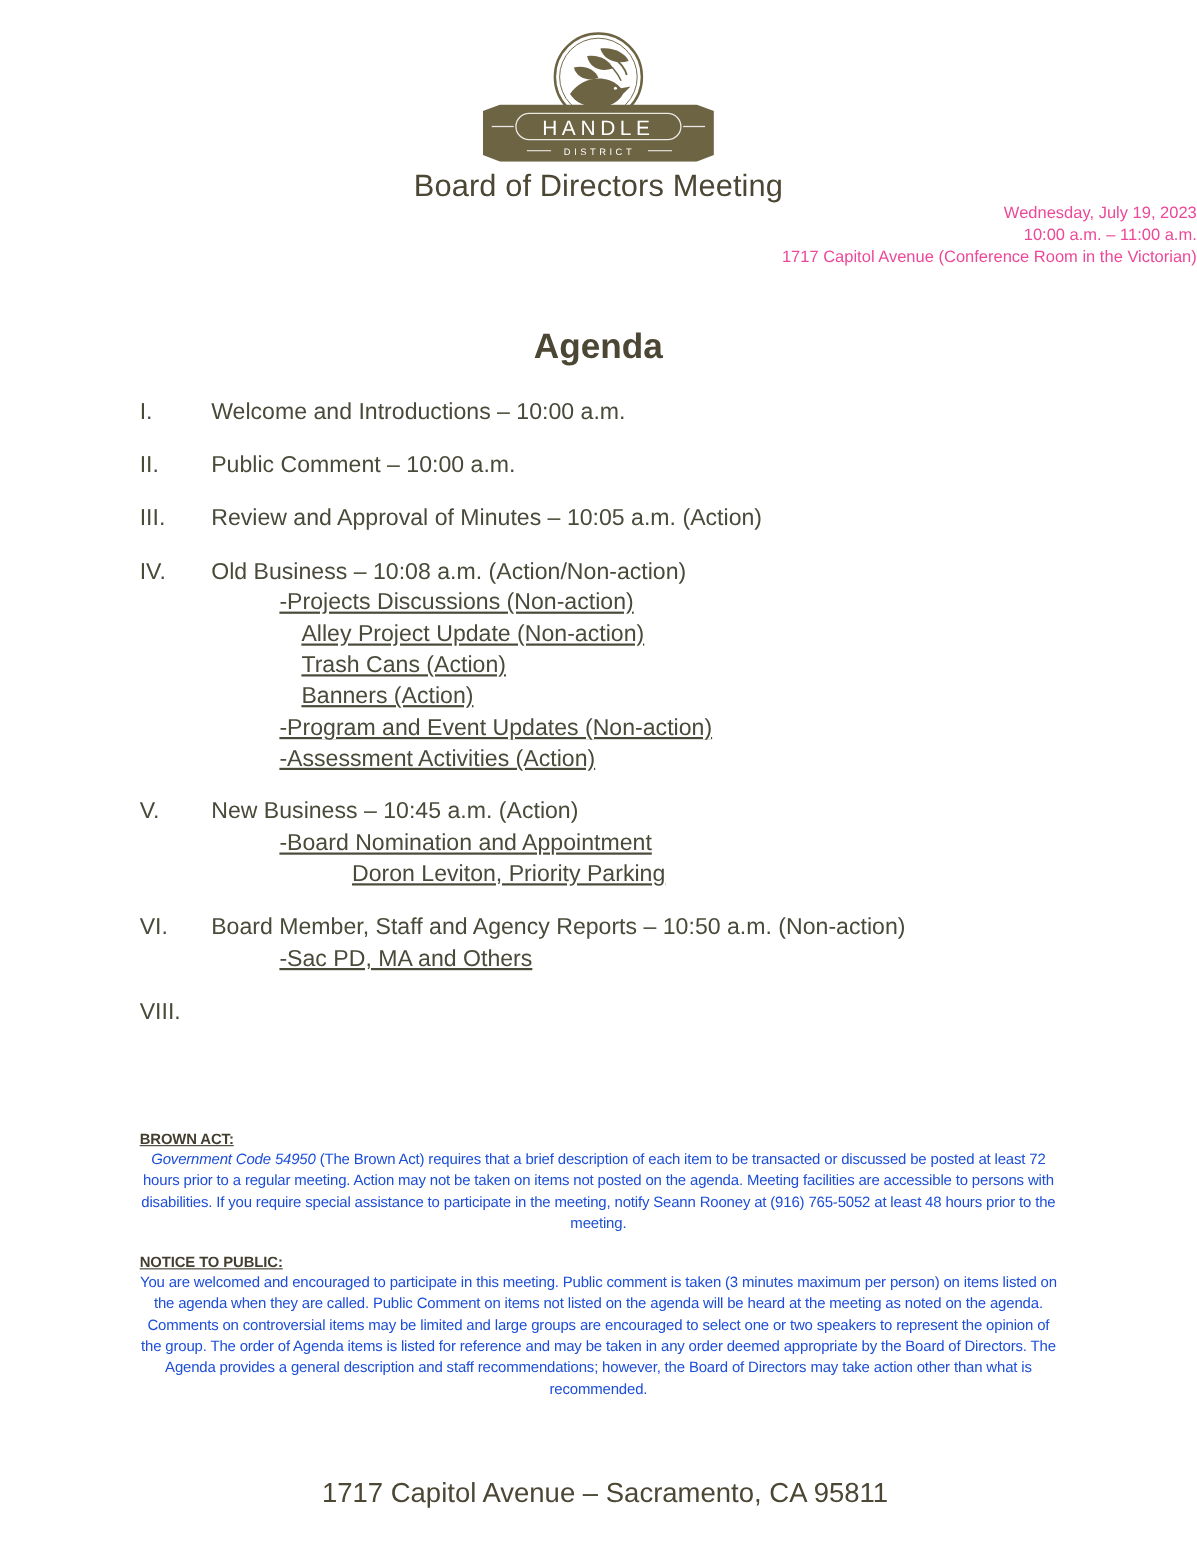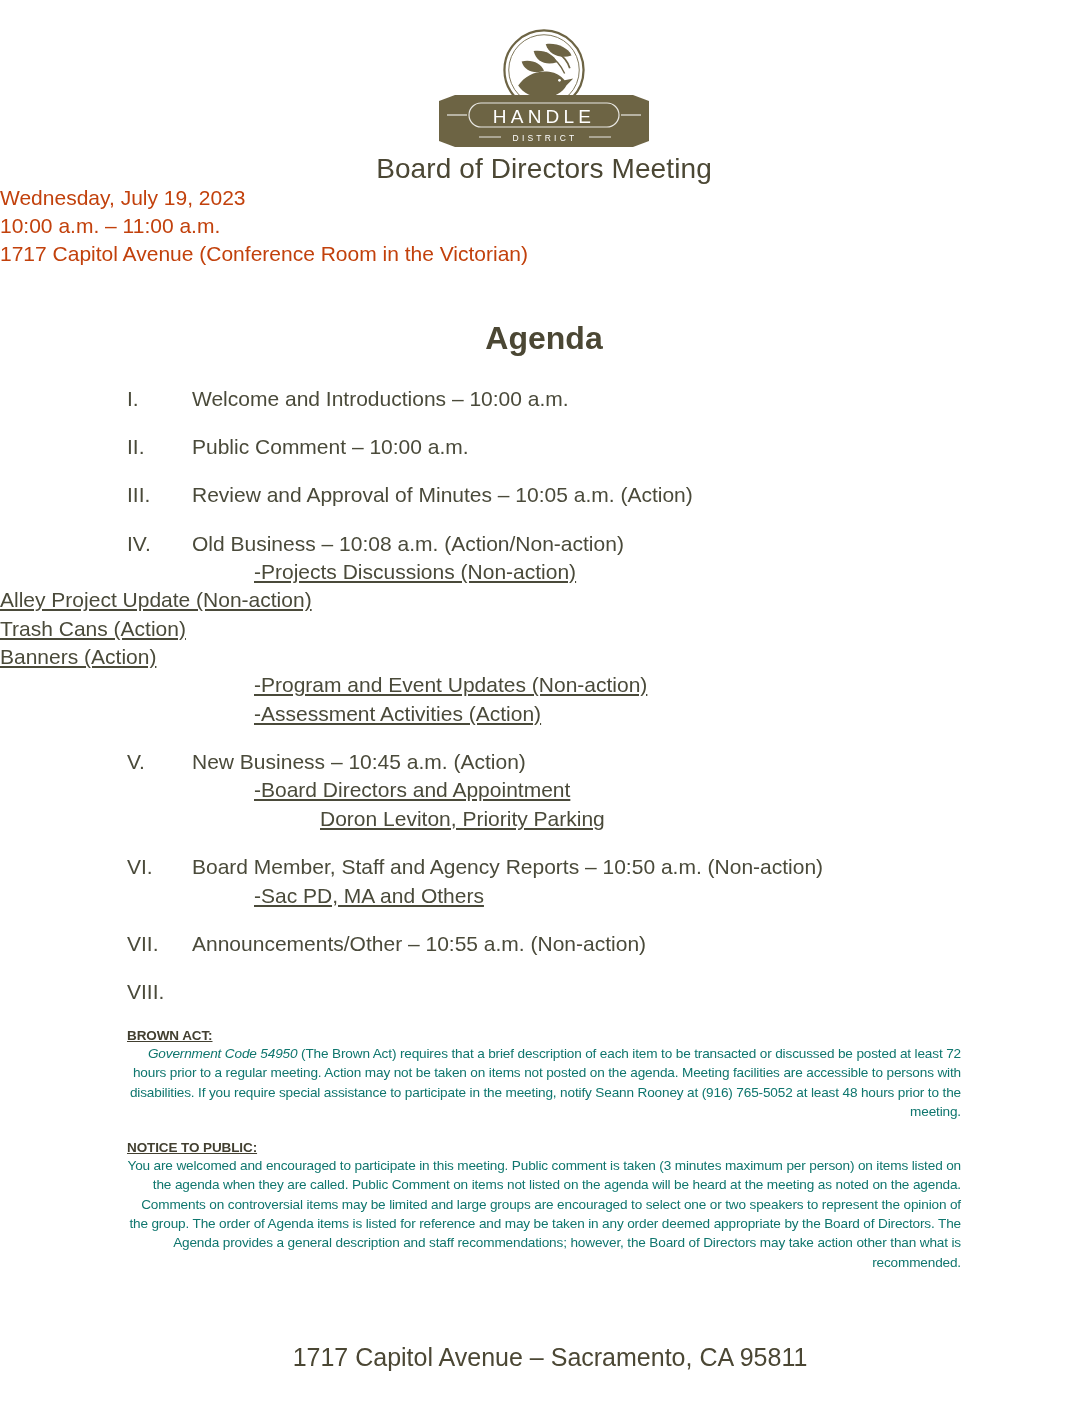--- a/index.html
+++ b/index.html
@@ -55,23 +55,23 @@
   
   .doc-title {
     text-align: center;
     font-size: 28px;
     color: #4b4734;
     line-height: 1.12;
     margin-top: 2px;
     letter-spacing: 0.1px;
   }
   .doc-subline {
-    text-align: left;
-    font-size: 21px;
-    color: #c2410c;
+    text-align: right;
+    font-size: 15px;
+    color: #ec4899;
     line-height: 1.32;
   }
 
   .agenda-heading {
     text-align: center;
     font-size: 32px;
     font-weight: bold;
     color: #4b4734;
     margin-top: 52px;
     margin-bottom: 0;
@@ -103,21 +103,21 @@
     flex: 1;
   }
   .agenda-sub {
     font-size: 21px;
     line-height: 1.16;
     color: #4a4a3a;
     margin-top: 4px;
     text-decoration: underline;
   }
   .ind-1 { padding-left: 254px; }
-  .ind-2 { }
+  .ind-2 { padding-left: 274px; }
   .ind-3 { padding-left: 320px; }
   .ital { font-style: italic; }
 
   
   .notices {
     position: absolute;
     left: 127px;
     right: 127px;
     top: 1028px;
   }
@@ -125,22 +125,22 @@
   .notice-head {
     font-size: 13.5px;
     font-weight: bold;
     text-decoration: underline;
     color: #423f30;
     letter-spacing: -0.1px;
   }
   .notice-body {
     font-size: 13.6px;
     line-height: 1.42;
-    color: #0f766e;
-    text-align: right;
+    color: #1d4ed8;
+    text-align: center;
     letter-spacing: -0.15px;
     margin-top: 1px;
   }
   .notice-body .ital { font-style: italic; }
 
   
   .footer {
     position: absolute;
     left: 12px;
     right: 0;
@@ -233,38 +233,32 @@
       <div class="agenda-sub ind-2">Banners (Action)</div>
       <div class="agenda-sub ind-1">-Program and Event Updates (Non-action)</div>
       <div class="agenda-sub ind-1">-Assessment Activities (Action)</div>
     </div>
 
     <div class="agenda-item">
       <div class="agenda-row">
         <span class="agenda-num">V.</span>
         <span class="agenda-text">New Business – 10:45 a.m. (Action)</span>
       </div>
-      <div class="agenda-sub ind-1">-Board Directors and Appointment</div>
+      <div class="agenda-sub ind-1">-Board Nomination and Appointment</div>
       <div class="agenda-sub ind-3">Doron Leviton, Priority Parking</div>
     </div>
 
     <div class="agenda-item">
       <div class="agenda-row">
         <span class="agenda-num">VI.</span>
         <span class="agenda-text">Board Member, Staff and Agency Reports – 10:50 a.m. (Non-action)</span>
       </div>
       <div class="agenda-sub ind-1">-Sac PD, MA and Others</div>
     </div>
 
-    <div class="agenda-item">
-      <div class="agenda-row">
-        <span class="agenda-num">VII.</span>
-        <span class="agenda-text">Announcements/Other – 10:55 a.m. (Non-action)</span>
-      </div>
-    </div>
 
     <div class="agenda-item">
       <div class="agenda-row">
         <span class="agenda-num">VIII.</span>
       </div>
     </div>
 
   </div>
 
   <div class="notices">

